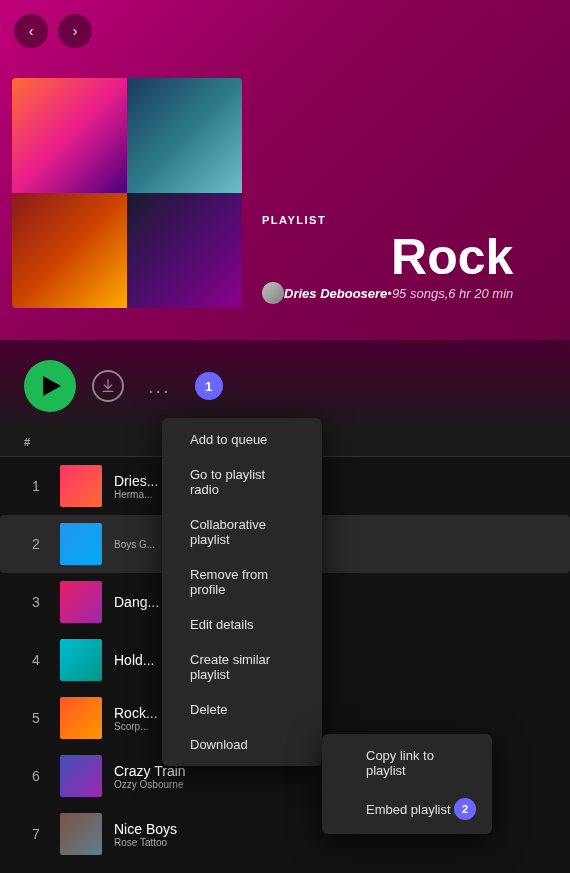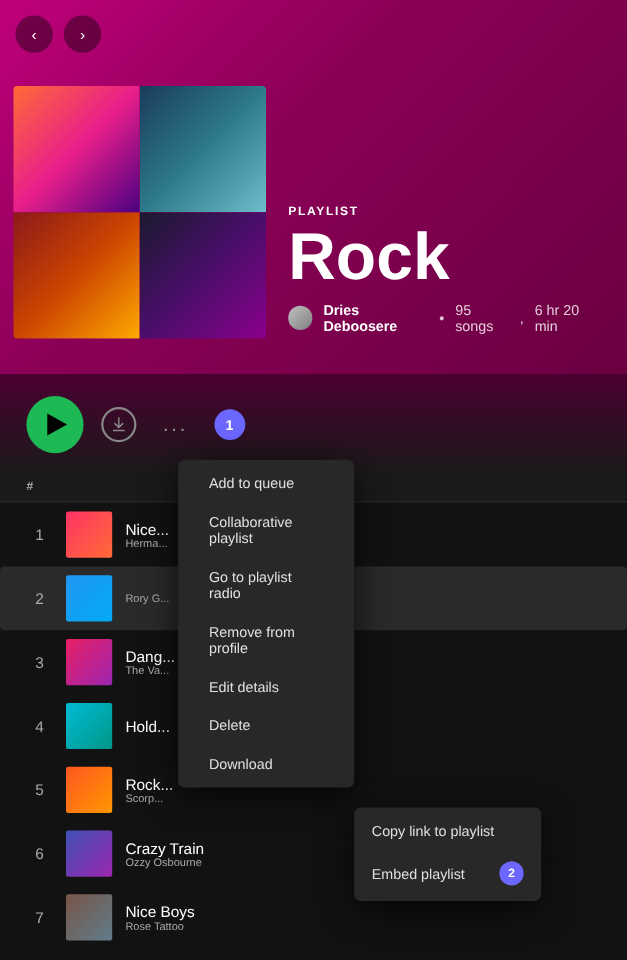--- a/index.html
+++ b/index.html
@@ -89,33 +89,34 @@
     .playlist-label {
       font-size: 11px;
       font-weight: 600;
       letter-spacing: 1.5px;
       text-transform: uppercase;
       color: #fff;
       margin-bottom: 6px;
     }
 
     .playlist-title {
-      font-size: 60px;
+      font-size: 50px;
       font-weight: 900;
       color: #fff;
       line-height: 1;
-      margin-bottom: 10px;
+      text-align: right;
     }
 
     .playlist-meta {
       display: flex;
       align-items: center;
-      gap: 10px;
+      gap: 0;
       font-size: 13px;
       color: #ffffffcc;
+      font-style: italic;
     }
 
     .avatar-small {
       width: 22px;
       height: 22px;
       border-radius: 50%;
       background: linear-gradient(135deg, #c0c0c0, #808080);
       flex-shrink: 0;
     }
 
@@ -314,20 +315,21 @@
     }
 
     .share-submenu-item {
       padding: 10px 16px;
       font-size: 13px;
       color: #e0e0e0;
       cursor: pointer;
       display: flex;
       align-items: center;
       justify-content: space-between;
+      margin-left: 28px;
     }
 
     .badge-circle-2 {
       width: 22px;
       height: 22px;
       border-radius: 50%;
       background: #6c67ff;
       display: flex;
       align-items: center;
       justify-content: center;
@@ -393,37 +395,36 @@
 
 <div class="table-header">
   <div class="col-num">#</div>
 </div>
 
 <div class="track-list">
   <div class="track-row">
     <div class="track-num">1</div>
     <div class="track-art track-ta"></div>
     <div class="track-info">
-      <div class="track-name">Nice...</div>
+      <div class="track-name">Dries...</div>
       <div class="track-artist">Herma...</div>
     </div>
   </div>
   <div class="track-row highlighted">
     <div class="track-num">2</div>
     <div class="track-art track-tb"></div>
     <div class="track-info">
-      <div class="track-artist">Rory G...</div>
+      <div class="track-artist">Boys G...</div>
     </div>
   </div>
   <div class="track-row">
     <div class="track-num">3</div>
     <div class="track-art track-tc"></div>
     <div class="track-info">
       <div class="track-name">Dang...</div>
-      <div class="track-artist">The Va...</div>
     </div>
   </div>
   <div class="track-row">
     <div class="track-num">4</div>
     <div class="track-art track-td"></div>
     <div class="track-info">
       <div class="track-name">Hold...</div>
     </div>
   </div>
   <div class="track-row">
@@ -450,30 +451,33 @@
       <div class="track-artist">Rose Tattoo</div>
     </div>
   </div>
 </div>
 
 <div class="context-menu">
   <div class="context-menu-item">
     <span>Add to queue</span>
   </div>
   <div class="context-menu-item">
+    <span>Go to playlist radio</span>
+  </div>
+  <div class="context-menu-item">
     <span>Collaborative playlist</span>
   </div>
   <div class="context-menu-item">
-    <span>Go to playlist radio</span>
-  </div>
-  <div class="context-menu-item">
     <span>Remove from profile</span>
   </div>
   <div class="context-menu-item">
     <span>Edit details</span>
+  </div>
+  <div class="context-menu-item">
+    <span>Create similar playlist</span>
   </div>
   <div class="context-menu-item">
     <span>Delete</span>
   </div>
   <div class="context-menu-item">
     <span>Download</span>
   </div>
 </div>
 
 <div class="share-submenu">

